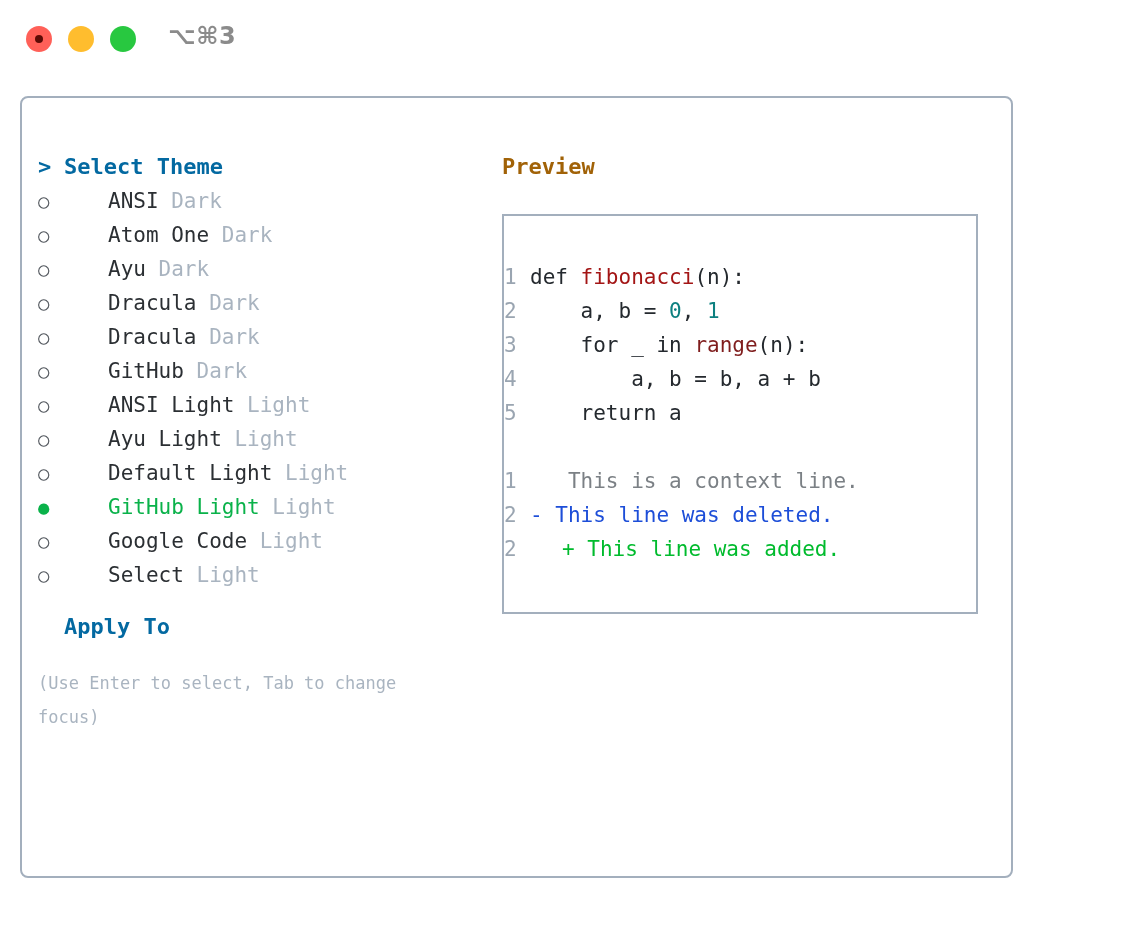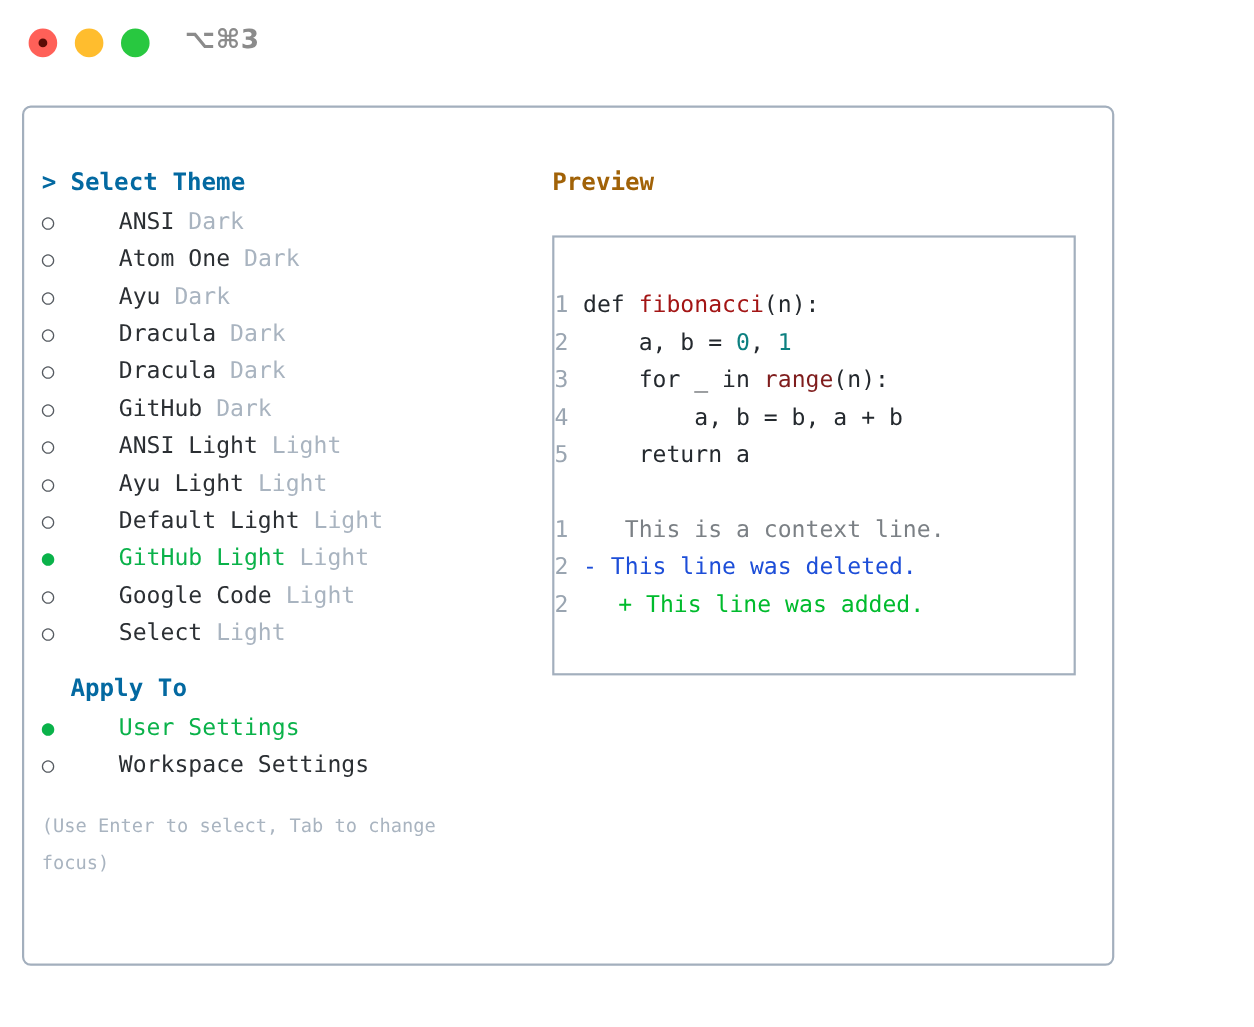--- a/index.html
+++ b/index.html
@@ -211,24 +211,20 @@
           <div class="row"><span class="bullet off">○</span><span class="opt-label">Google Code</span><span class="opt-suffix"> Light</span></div>
           <div class="row"><span class="bullet off">○</span><span class="opt-label">Select</span><span class="opt-suffix"> Light</span></div>
         </div>
 
       <div class="gap-sm"></div>
 
       <div class="row section-head nofocus">
         <span class="caret">&gt;</span><span>Apply To</span>
       </div>
 
-      <div id="apply-list">
-          <div class="row"><span class="bullet on">●</span><span class="opt-label selected">User Settings</span></div>
-          <div class="row"><span class="bullet off">○</span><span class="opt-label">Workspace Settings</span></div>
-        </div>
 
       <div class="hint">(Use Enter to select, Tab to change focus)</div>
     </div>
 
     <div class="right-col">
       <div class="preview-title">Preview</div>
       <div class="code-box">
         <div id="code-lines">
             <div class="code-line"><span class="lineno">1</span><span class="tok-plain">def </span><span class="tok-fn">fibonacci</span><span class="tok-plain">(n):</span></div>
             <div class="code-line"><span class="lineno">2</span><span class="tok-plain">    a, b = </span><span class="tok-num">0</span><span class="tok-plain">, </span><span class="tok-num">1</span></div>

